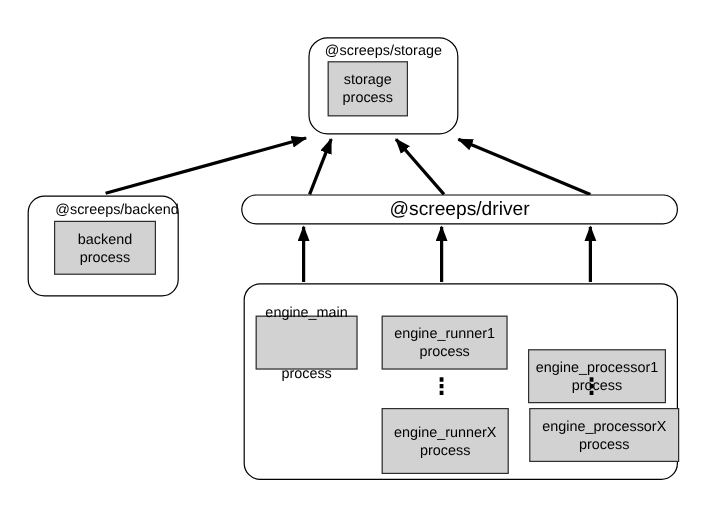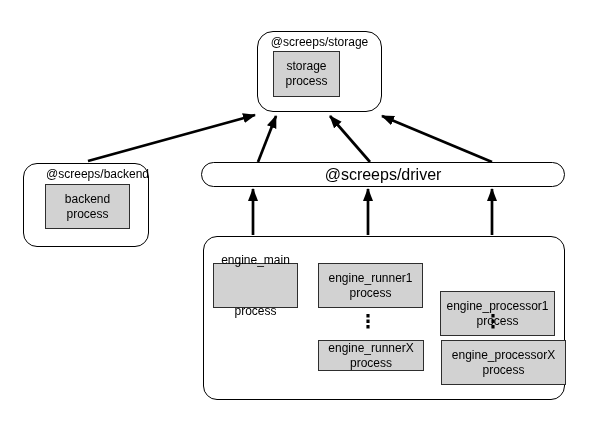--- a/index.html
+++ b/index.html
@@ -84,21 +84,21 @@
   #title-backend { left: 23px;  top: 167px; width: 126px; text-align: right; }
   #proc-backend  { left: 45px;  top: 184px; width: 85px;  height: 45px; }
 
   #node-driver   { left: 201px; top: 162px; width: 364px; height: 25px;  border-radius: 13px; }
 
   #node-engine   { left: 203px; top: 236px; width: 362px; height: 164px; border-radius: 14px; }
   #title-engine  { left: 203px; top: 240px; width: 362px; }
   #proc-engine-main       { left: 213px; top: 263px; width: 85px;  height: 45px; gap: 36px; }
   #proc-engine-runner1    { left: 318px; top: 263px; width: 105px; height: 45px; }
   #proc-engine-processor1 { left: 440px; top: 263px; width: 115px; height: 45px; margin-top: 28px; }
-  #proc-engine-runnerX    { left: 318px; top: 340px; width: 106px; height: 31px; }
+  #proc-engine-runnerX    { left: 318px; top: 340px; width: 106px; height: 55px; }
   #proc-engine-processorX { left: 441px; top: 340px; width: 125px; height: 45px; }
   #dots-runner    { left: 358px; top: 313px; }
   #dots-processor { left: 483px; top: 313px; }
 </style>
 </head>
 <body>
 
 <div class="canvas">
 
   <svg id="edges-layer" class="edges-layer" width="600" height="427" viewBox="0 0 600 427" xmlns="http://www.w3.org/2000/svg">

